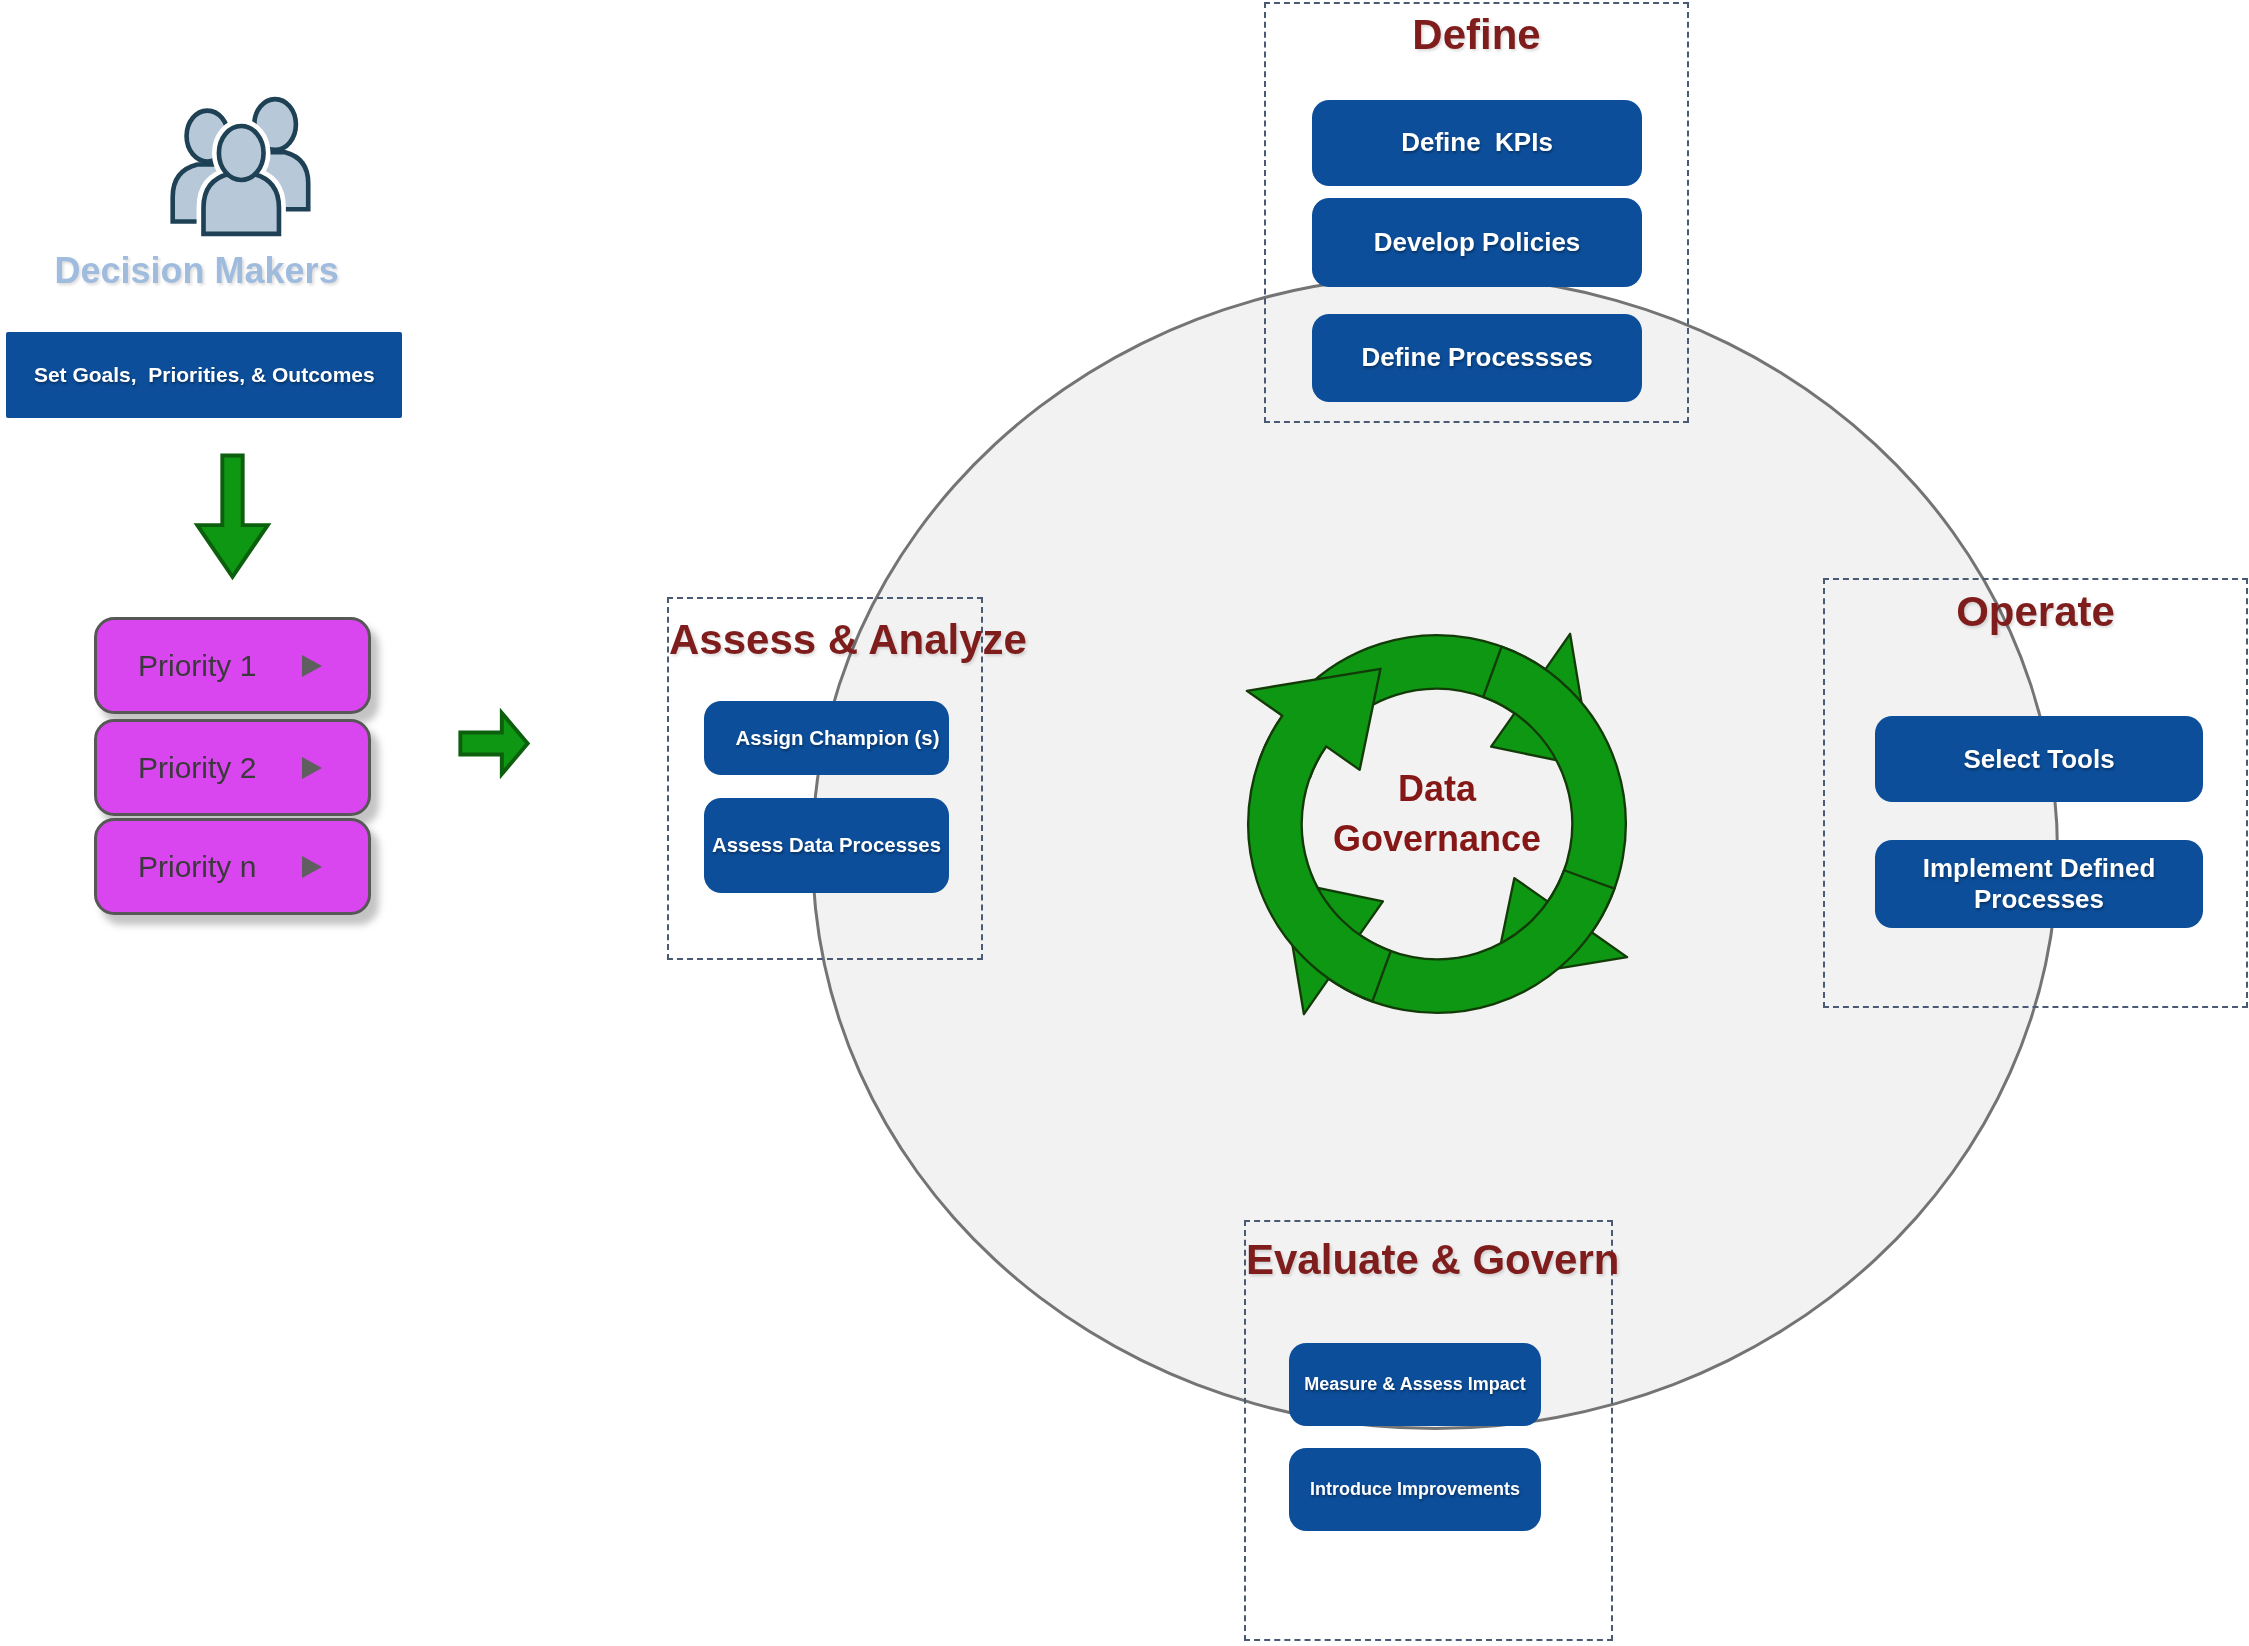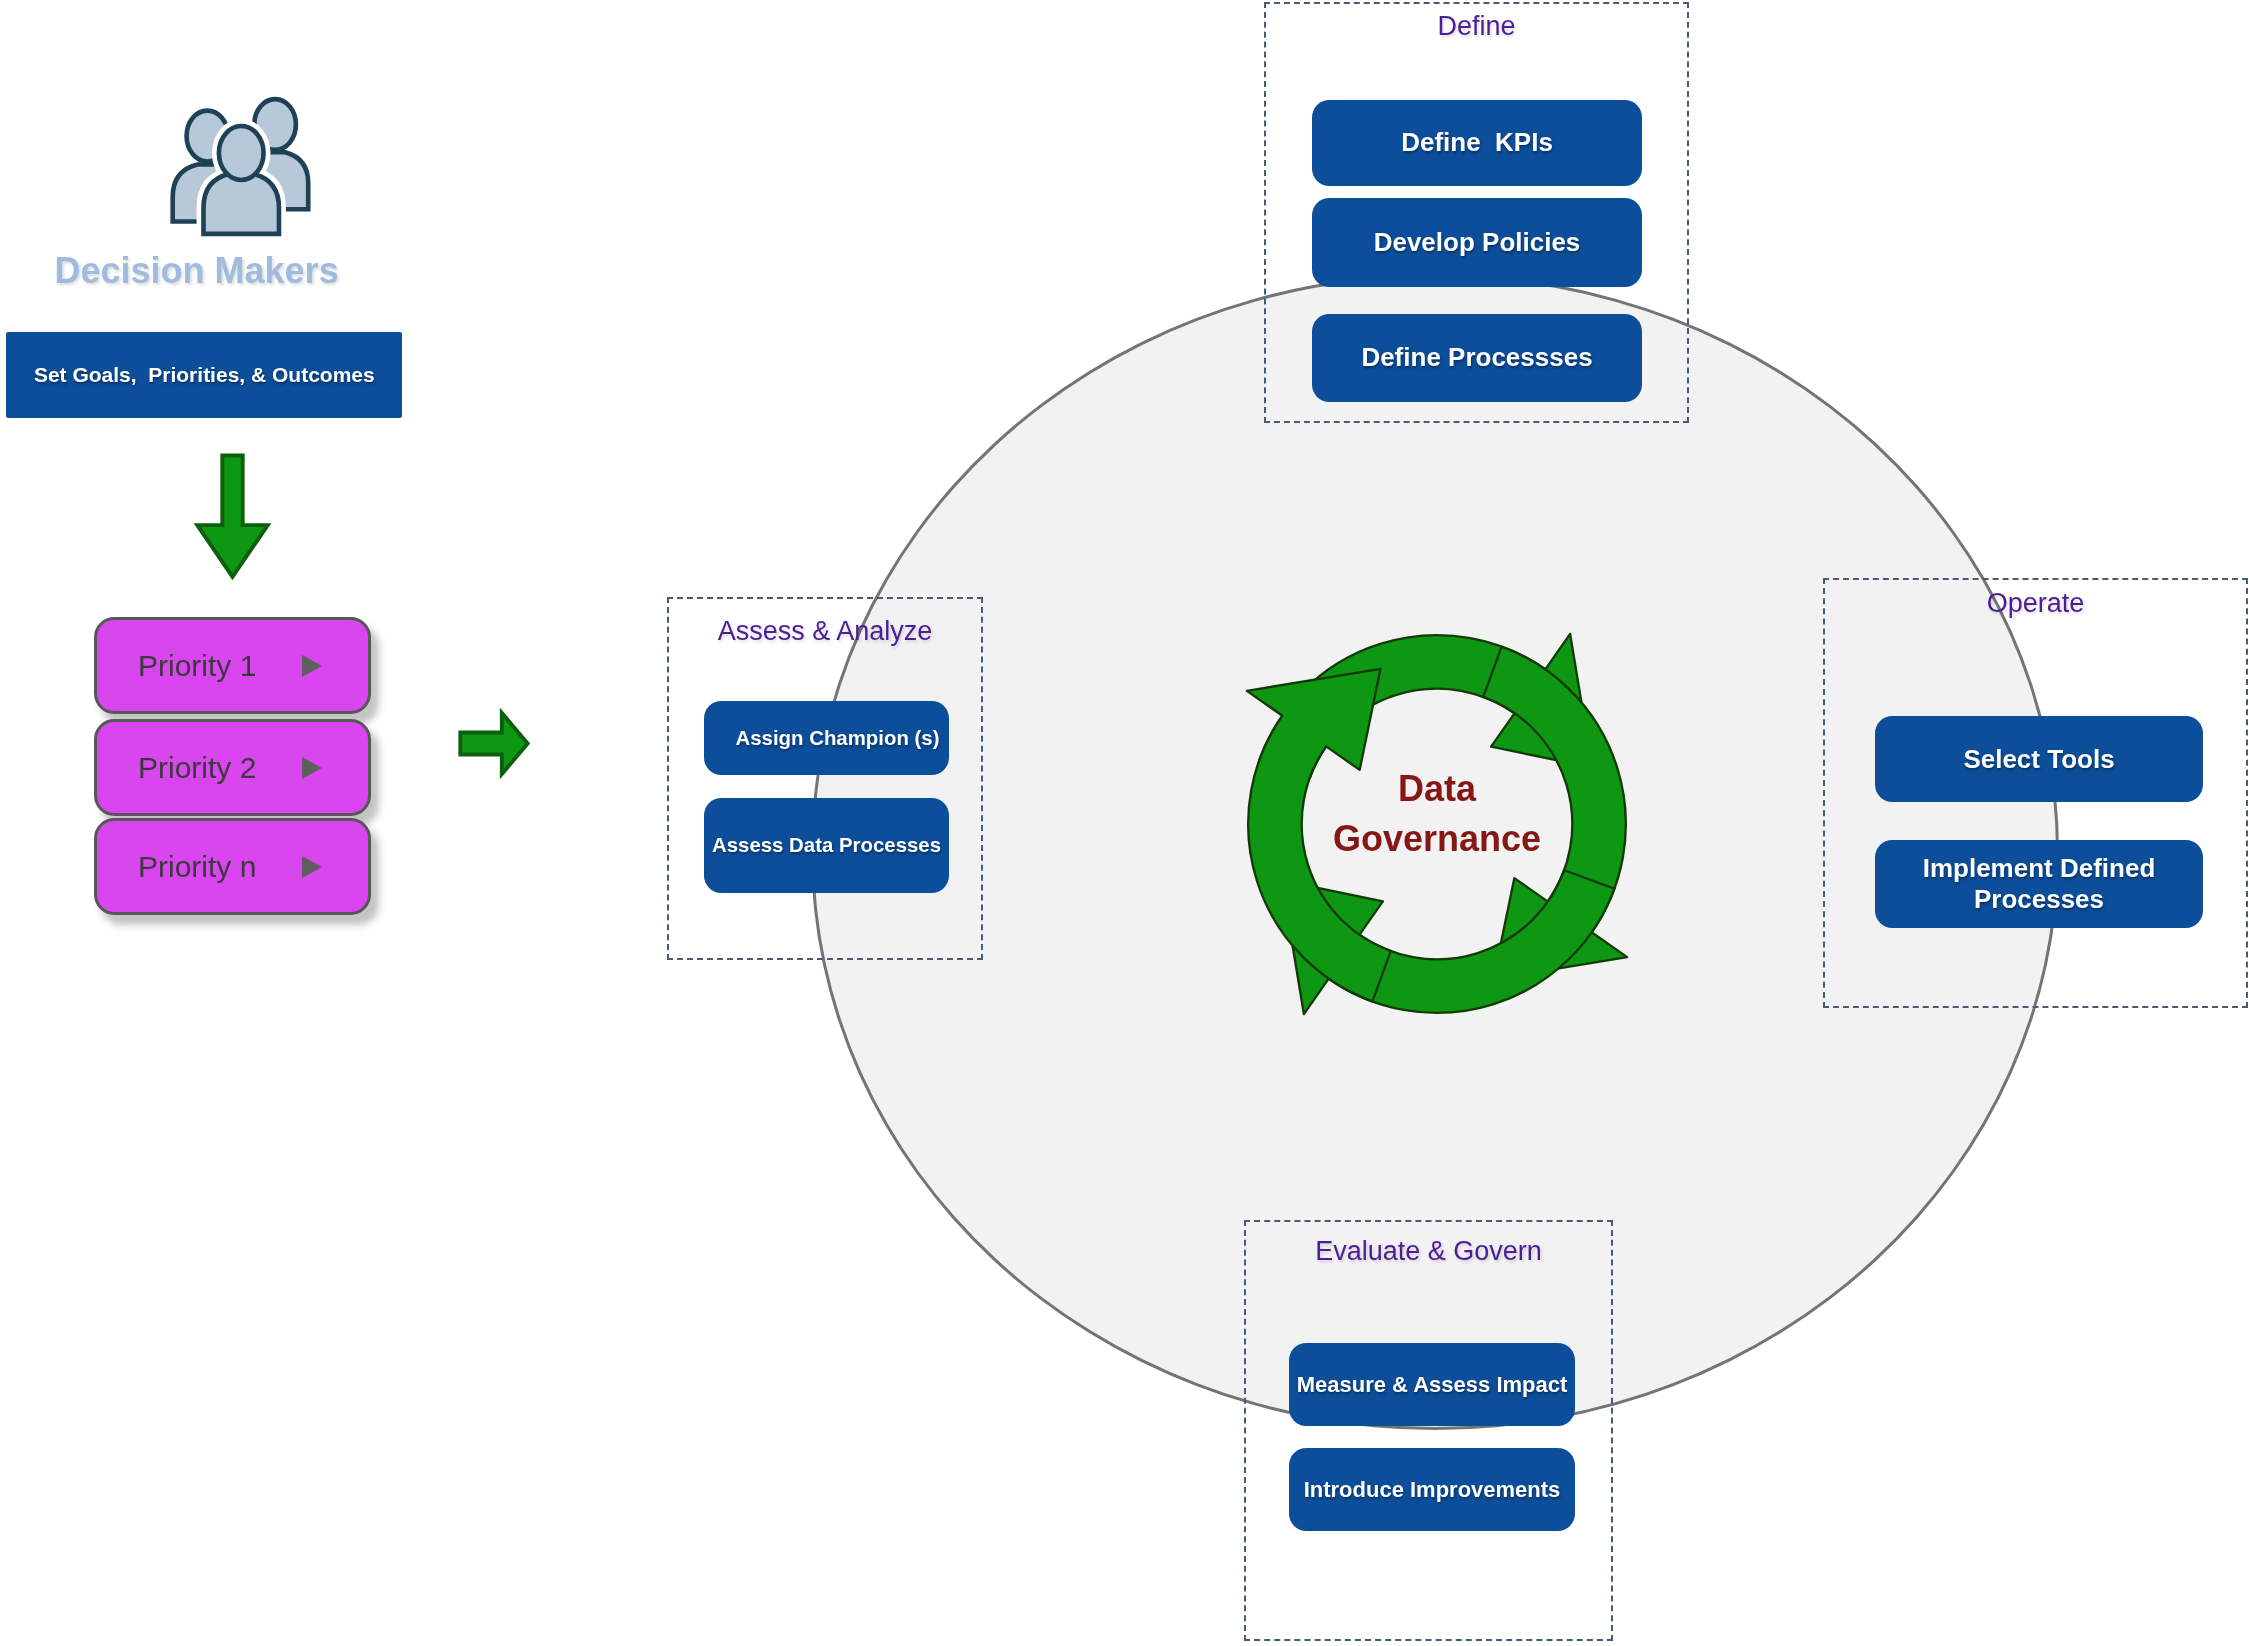--- a/index.html
+++ b/index.html
@@ -13,21 +13,21 @@
     background:#F2F2F2;border:3.9px solid #747474;border-radius:50%;box-sizing:border-box;
   }
   
   .zone{position:absolute;border:2.4px dashed #4A5A74;box-sizing:border-box;}
   #zone-define  {left:1264px;top:1.6px;   width:425px;height:421px;}
   #zone-assess  {left:667px; top:597px; width:316px;height:363px;}
   #zone-operate {left:1823px;top:578px; width:425px;height:430px;}
   #zone-evaluate{left:1244px;top:1220px;width:369px;height:421px;}
   .zone-title{
     position:absolute;left:0;right:0;text-align:center;
-    color:#4c1d95;font-weight:normal;font-size:27px;
+    color:#7f1d1d;font-weight:bold;font-size:42px;
     text-shadow:1.6px 2.4px 3.1px rgba(0,0,0,0.15);white-space:nowrap;
   }
   #zone-define  .zone-title{top:7.9px;}
   #zone-assess  .zone-title{top:17.3px;}
   #zone-operate .zone-title{top:7.9px;}
   #zone-evaluate.zone .zone-title{top:14px;}
   
   .btn{
     position:absolute;background:#0C4E9A;border-radius:17.3px;
     display:flex;align-items:center;justify-content:center;
@@ -42,21 +42,21 @@
   #btn-define-processes{top:310px;height:88px;}
   
   #zone-assess .btn{left:35px;width:245px;font-size:20.4px;}
   #btn-assign-champions{top:102px;height:74px;padding-left:22px;}
   #btn-assess-data{top:199px;height:95px;}
   
   #zone-operate .btn{left:50px;width:328px;font-size:26px;}
   #btn-select-tools{top:136px;height:86px;}
   #btn-implement{top:248px;height:88px;}
   
-  #zone-evaluate .btn{left:43px;width:286px;font-size:22px;}
+  #zone-evaluate .btn{left:43px;width:252px;font-size:18px;}
   #btn-measure{top:121px;height:83px;}
   #btn-introduce{top:226px;height:83px;}
   
   #people-icon{position:absolute;left:165px;top:86px;width:154px;height:154px;}
   #decision-label{
     position:absolute;left:23.6px;top:250px;width:346px;text-align:center;
     color:#9FBCDF;font-weight:bold;font-size:36px;
     text-shadow:1.6px 2.4px 3.1px rgba(0,0,0,0.15);white-space:nowrap;
   }
   #cta-button{

